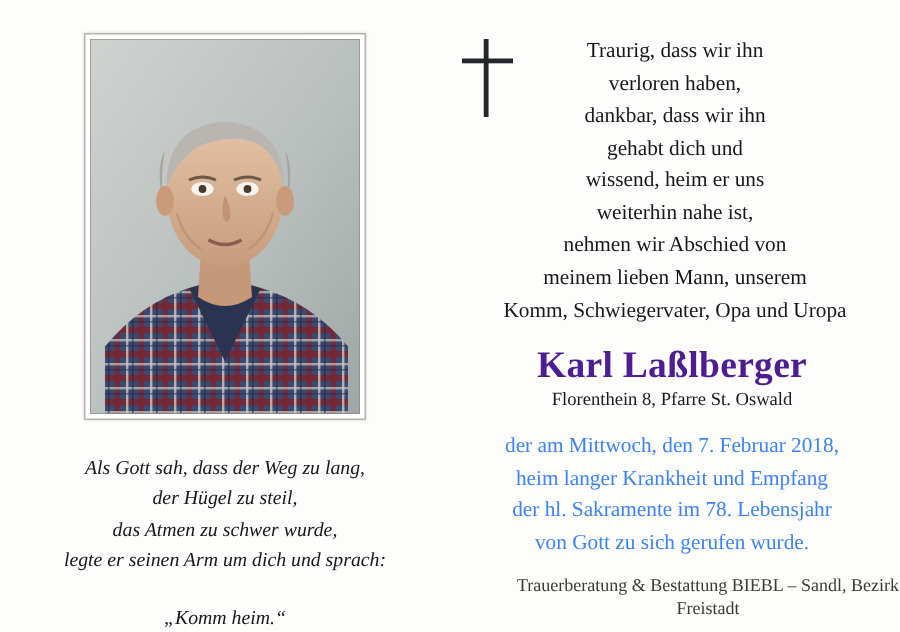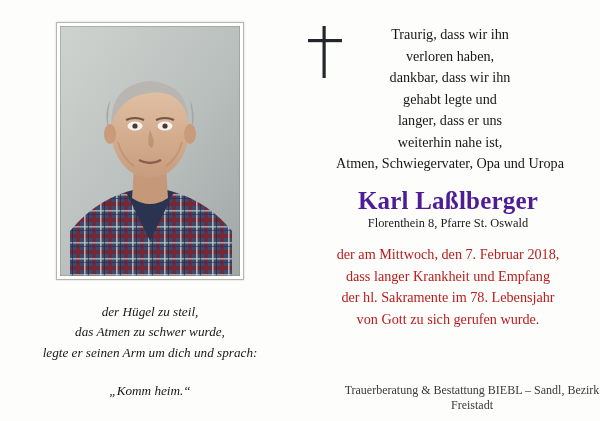--- a/index.html
+++ b/index.html
@@ -121,21 +121,21 @@
     text-align: center;
     color: #1a1a1f;
   }
 
   .death-text {
     margin-top: 13px;
     margin-left: 18px;
     font-size: 14.2px;
     line-height: 1.52;
     text-align: center;
-    color: #b91c1c;
+    color: #3b82f6;
   }
   .death-text div { white-space: nowrap; }
 
   .footer {
     position: absolute;
     bottom: 8px;
     left: 18px;
     width: 100%;
     text-align: center;
     font-size: 12px;
@@ -207,50 +207,53 @@
         <path d="M79 134 Q90 140 101 134" stroke="#8d5c4c" stroke-width="2.4" fill="none"></path>
 
         <path d="M58 116 Q62 132 74 140" stroke="#b9886a" stroke-width="1.6" fill="none" opacity="0.6"></path>
         <path d="M122 116 Q118 132 106 140" stroke="#b9886a" stroke-width="1.6" fill="none" opacity="0.6"></path>
 
         <rect x="0" y="0" width="180" height="250" fill="none" stroke="#8e8d89" stroke-width="1"></rect>
       </svg>
     </div>
 
     <div class="verse">
+      <div>Als Gott sah, dass der Weg zu lang,</div>
       <div>der Hügel zu steil,</div>
       <div>das Atmen zu schwer wurde,</div>
       <div>legte er seinen Arm um dich und sprach:</div>
       <div class="last">„Komm heim.“</div>
     </div>
   </div>
 
   <div class="right">
 
     <svg class="cross" viewBox="0 0 34 52">
       <rect x="14.5" y="0" width="3.2" height="52" fill="#23262b"></rect>
       <rect x="0" y="13" width="34" height="3.2" fill="#23262b"></rect>
     </svg>
 
     <div class="intro">
       <div>Traurig, dass wir ihn</div>
       <div>verloren haben,</div>
       <div>dankbar, dass wir ihn</div>
-      <div>gehabt legte und</div>
-      <div>langer, dass er uns</div>
+      <div>gehabt dich und</div>
+      <div>wissend, heim er uns</div>
       <div>weiterhin nahe ist,</div>
-      <div>Atmen, Schwiegervater, Opa und Uropa</div>
+      <div>nehmen wir Abschied von</div>
+      <div>meinem lieben Mann, unserem</div>
+      <div>Komm, Schwiegervater, Opa und Uropa</div>
     </div>
 
     <div class="name">Karl Laßlberger</div>
     <div class="address-line">Florenthein 8, Pfarre St. Oswald</div>
 
     <div class="death-text">
       <div>der am Mittwoch, den 7. Februar 2018,</div>
-      <div>dass langer Krankheit und Empfang</div>
+      <div>heim langer Krankheit und Empfang</div>
       <div>der hl. Sakramente im 78. Lebensjahr</div>
       <div>von Gott zu sich gerufen wurde.</div>
     </div>
 
     <div class="footer">Trauerberatung &amp; Bestattung BIEBL – Sandl, Bezirk Freistadt</div>
   </div>
 
 </div>
 
 </body></html>

